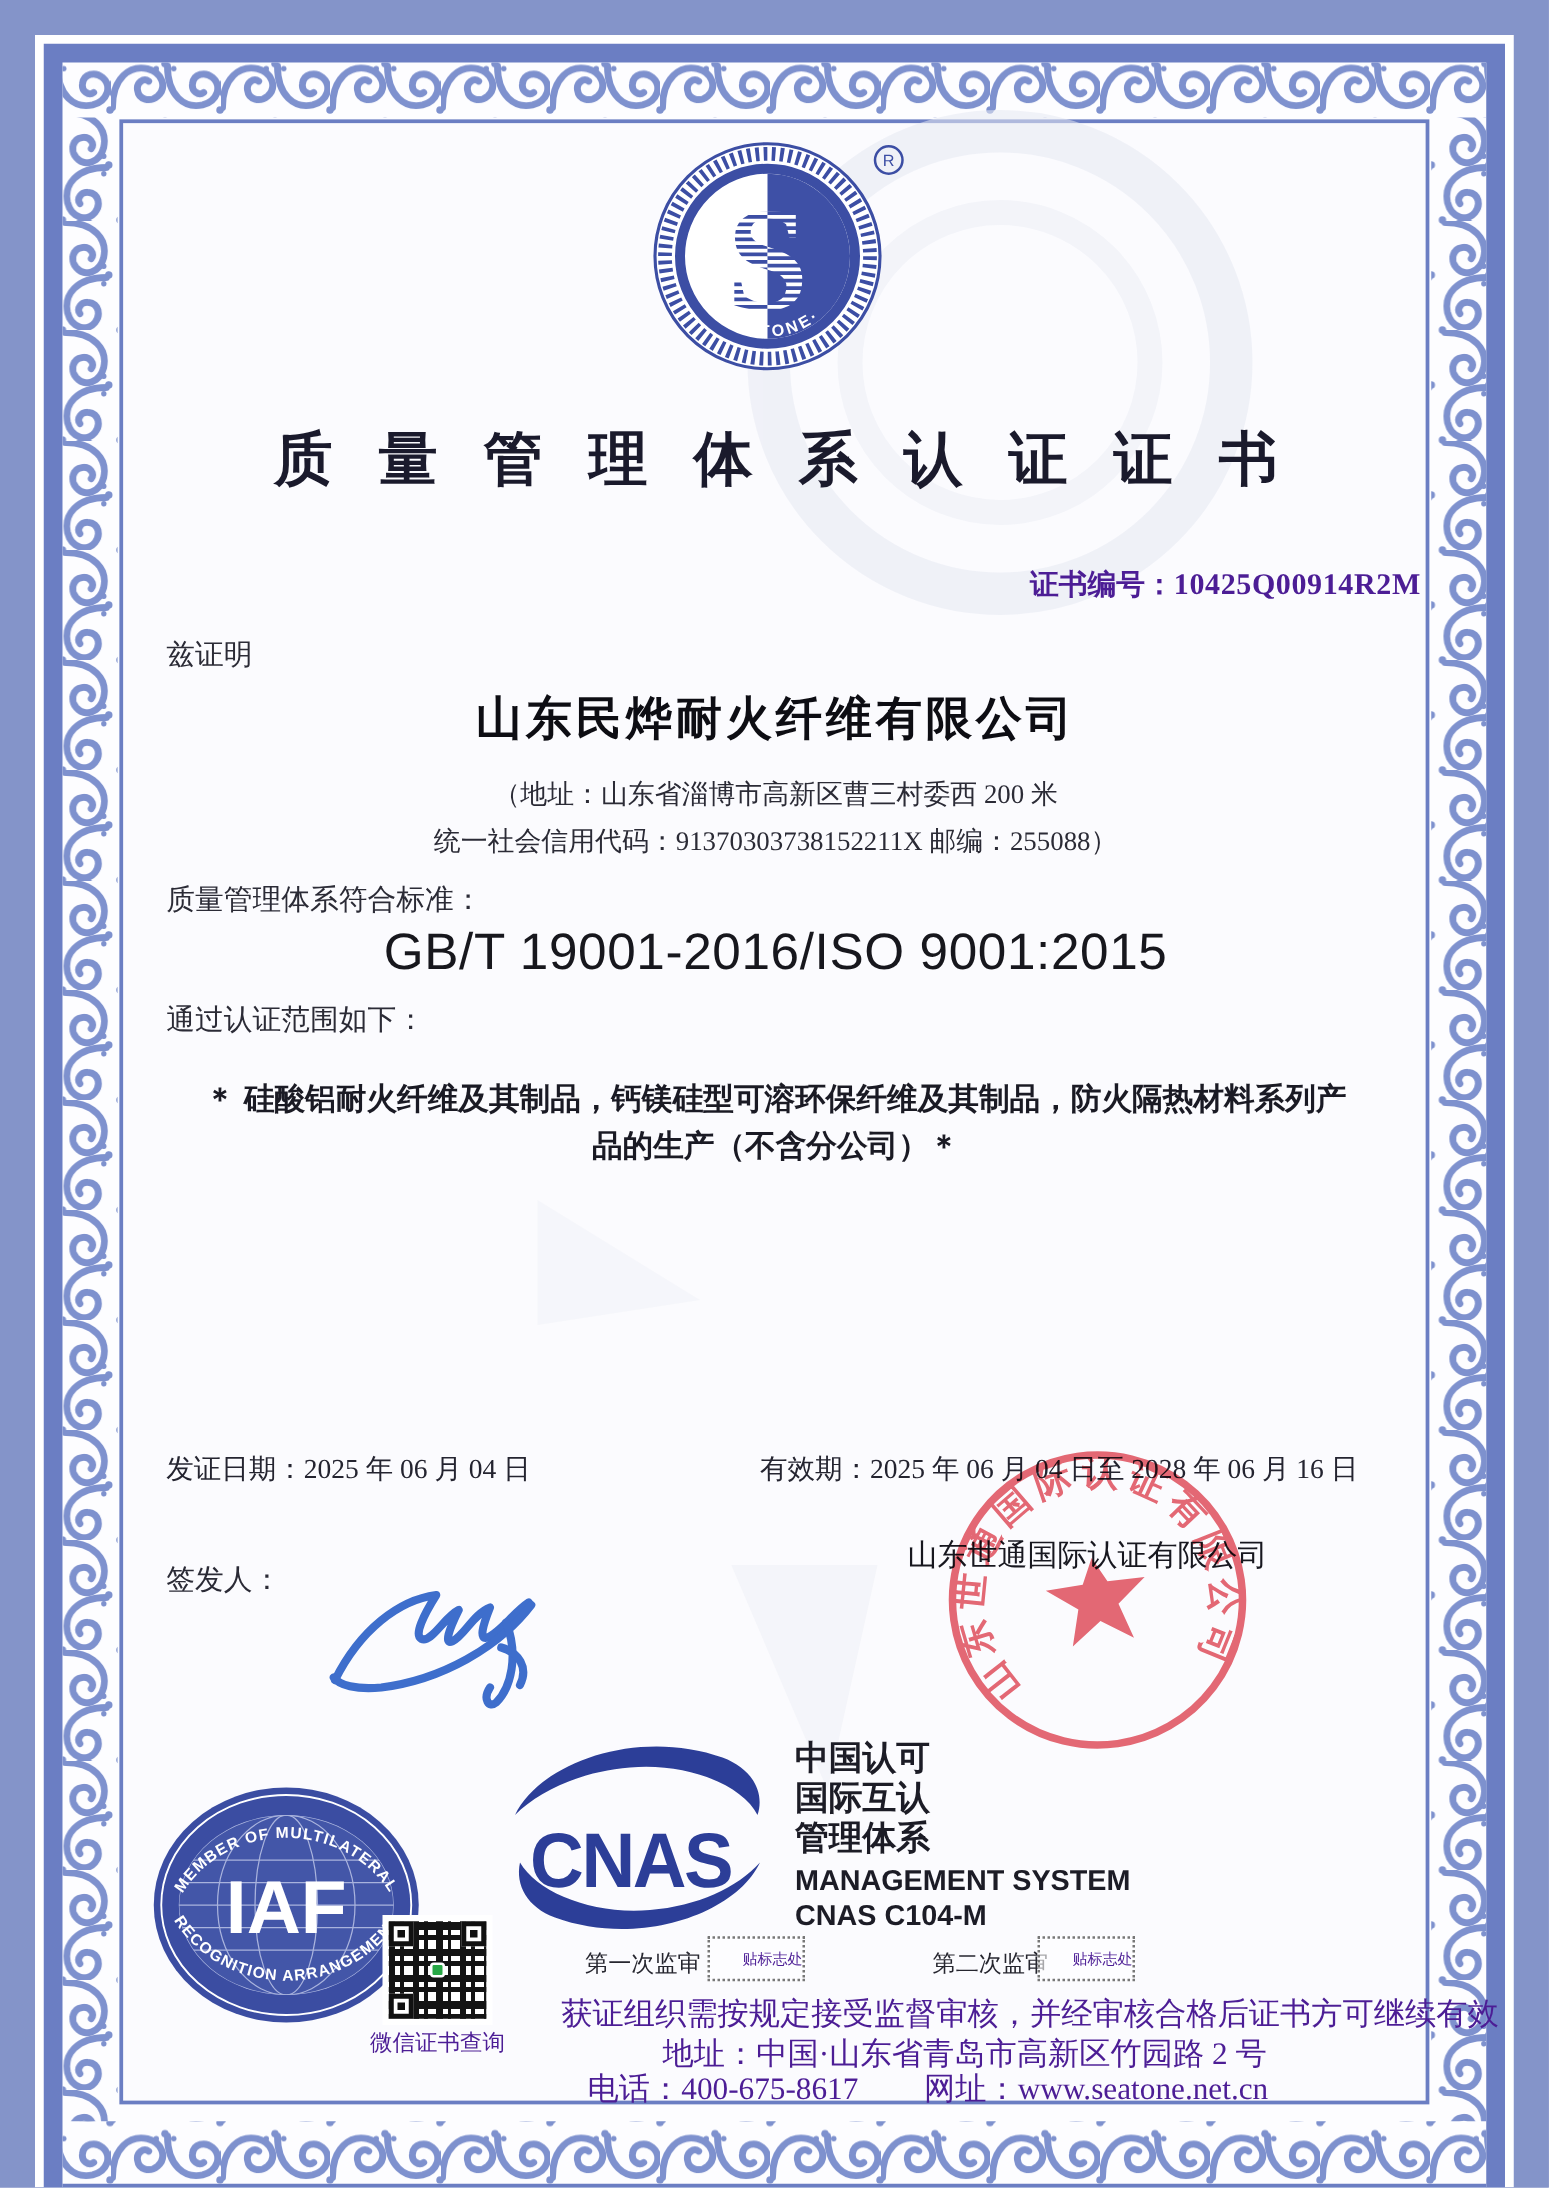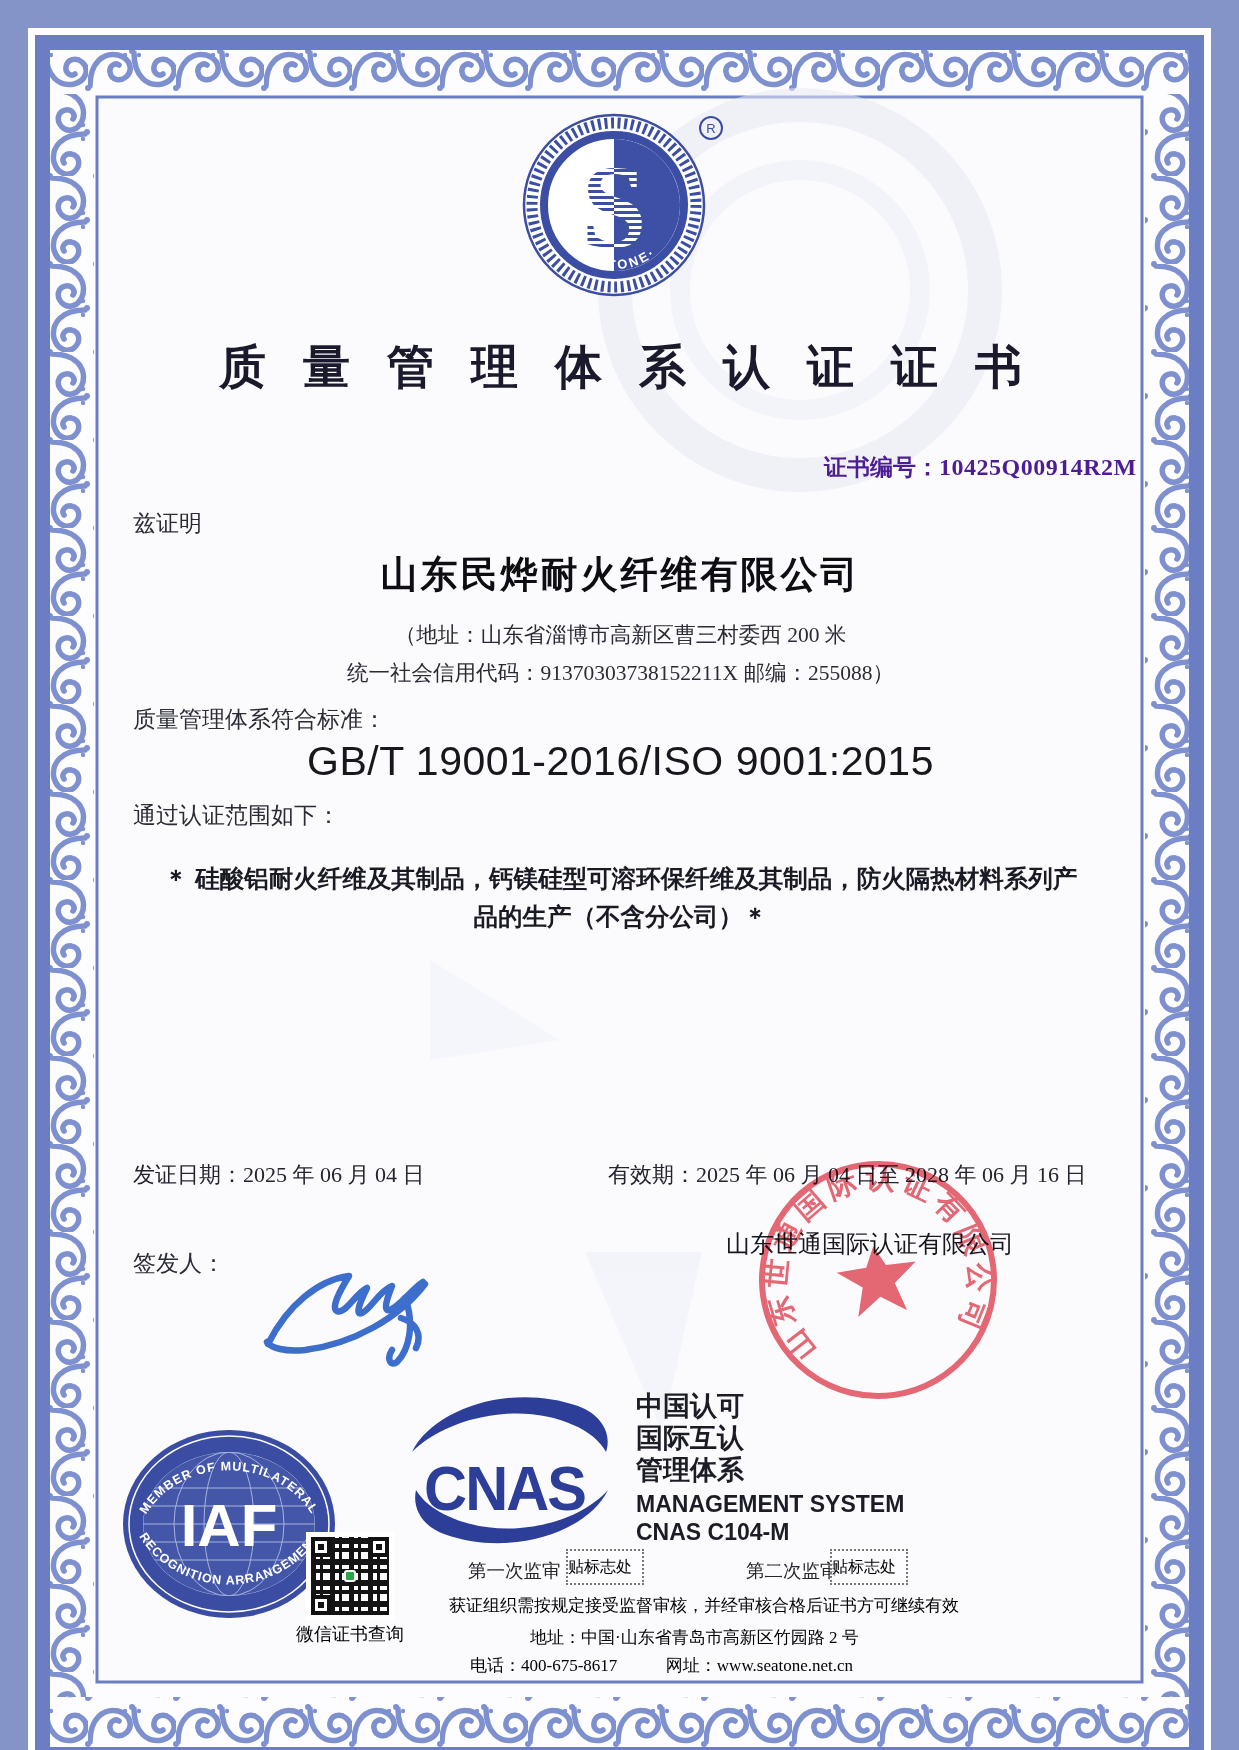--- a/index.html
+++ b/index.html
@@ -25,26 +25,26 @@
   .cnas-en{font-size:23px;line-height:28px;font-weight:700;color:#1c1c26;font-family:"Liberation Sans","DejaVu Sans",sans-serif;}
 
   .qr{left:306px;top:1532px;width:88px;height:88px;background:#fff;padding:5px;}
   .qr-inner{position:relative;width:100%;height:100%;
     background:
       repeating-linear-gradient(90deg,#141414 0 5px,transparent 5px 9px,#141414 9px 12px,transparent 12px 19px),
       repeating-linear-gradient(0deg,#141414 0 4px,#fff 4px 8px,#141414 8px 14px,#fff 14px 21px);}
   .finder{position:absolute;width:20px;height:20px;border:4px solid #111;background:#fff;}
   .finder span{position:absolute;left:3px;top:3px;width:6px;height:6px;background:#111;}
   .qr-logo{position:absolute;left:33px;top:33px;width:12px;height:12px;background:#27a745;border-radius:3px;border:2px solid #fff;}
-  .qr-caption{left:290px;top:1622px;width:120px;text-align:center;font-size:18px;color:#000000;font-family:"Liberation Sans","DejaVu Sans",sans-serif;}
+  .qr-caption{left:290px;top:1622px;width:120px;text-align:center;font-size:18px;color:#4c1d95;font-family:"Liberation Sans","DejaVu Sans",sans-serif;}
 
   .audit-label{font-size:18.5px;color:#26262f;}
-  .sticker-box{width:78px;height:36px;border:2px dotted #777;color:#000000;font-size:16px;
-               display:flex;align-items:center;justify-content:flex-start;background:rgba(255,255,255,.6);}
-  .foot{font-size:17px;color:#000000;}
+  .sticker-box{width:78px;height:36px;border:2px dotted #777;color:#4c1d95;font-size:12px;
+               display:flex;align-items:center;justify-content:flex-end;background:rgba(255,255,255,.6);}
+  .foot{font-size:25px;color:#4c1d95;}
   .stamp-wrap{left:748px;top:1150px;z-index:4;mix-blend-mode:multiply;}
   .sig-wrap{left:253px;top:1256px;z-index:4;}
 </style>
 </head>
 <body>
 
 <div id="page">
 
   <svg class="svg-layer" width="1239" height="1750" aria-hidden="true">
     <defs>

